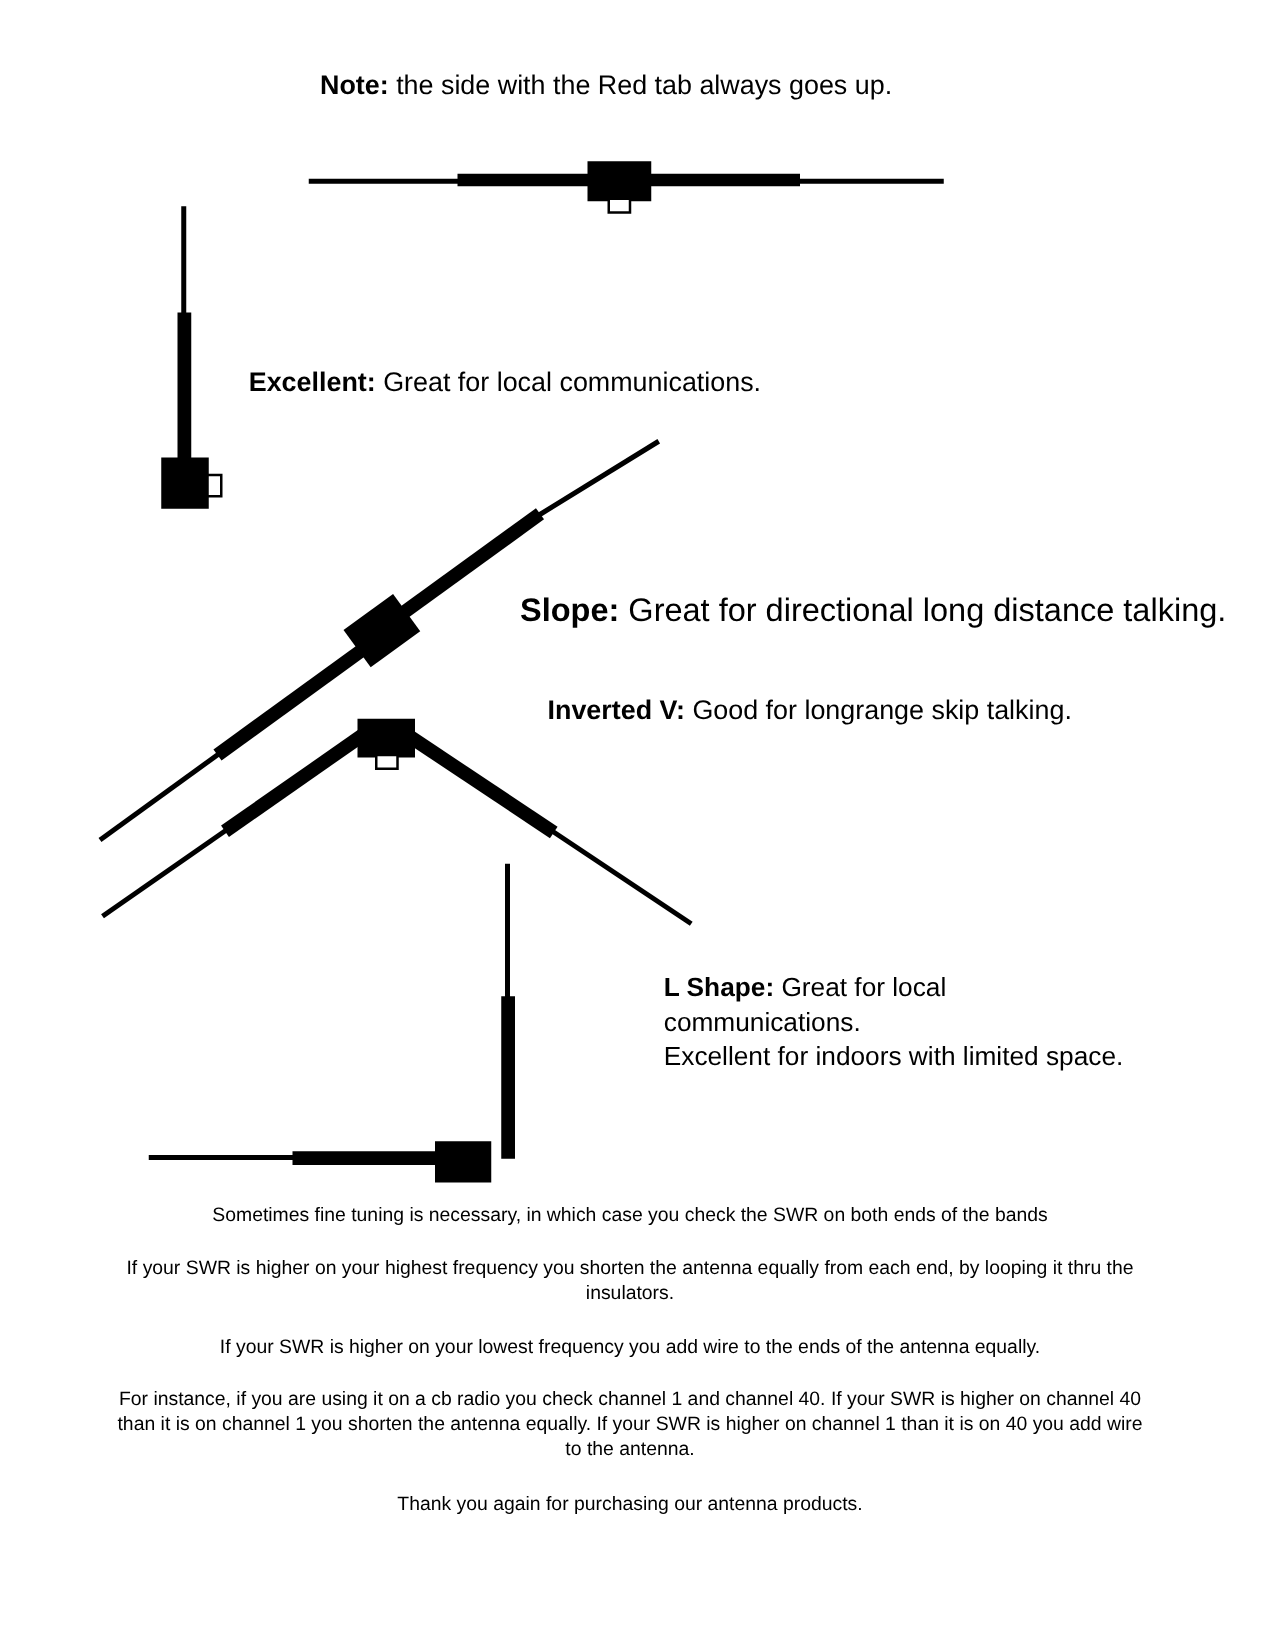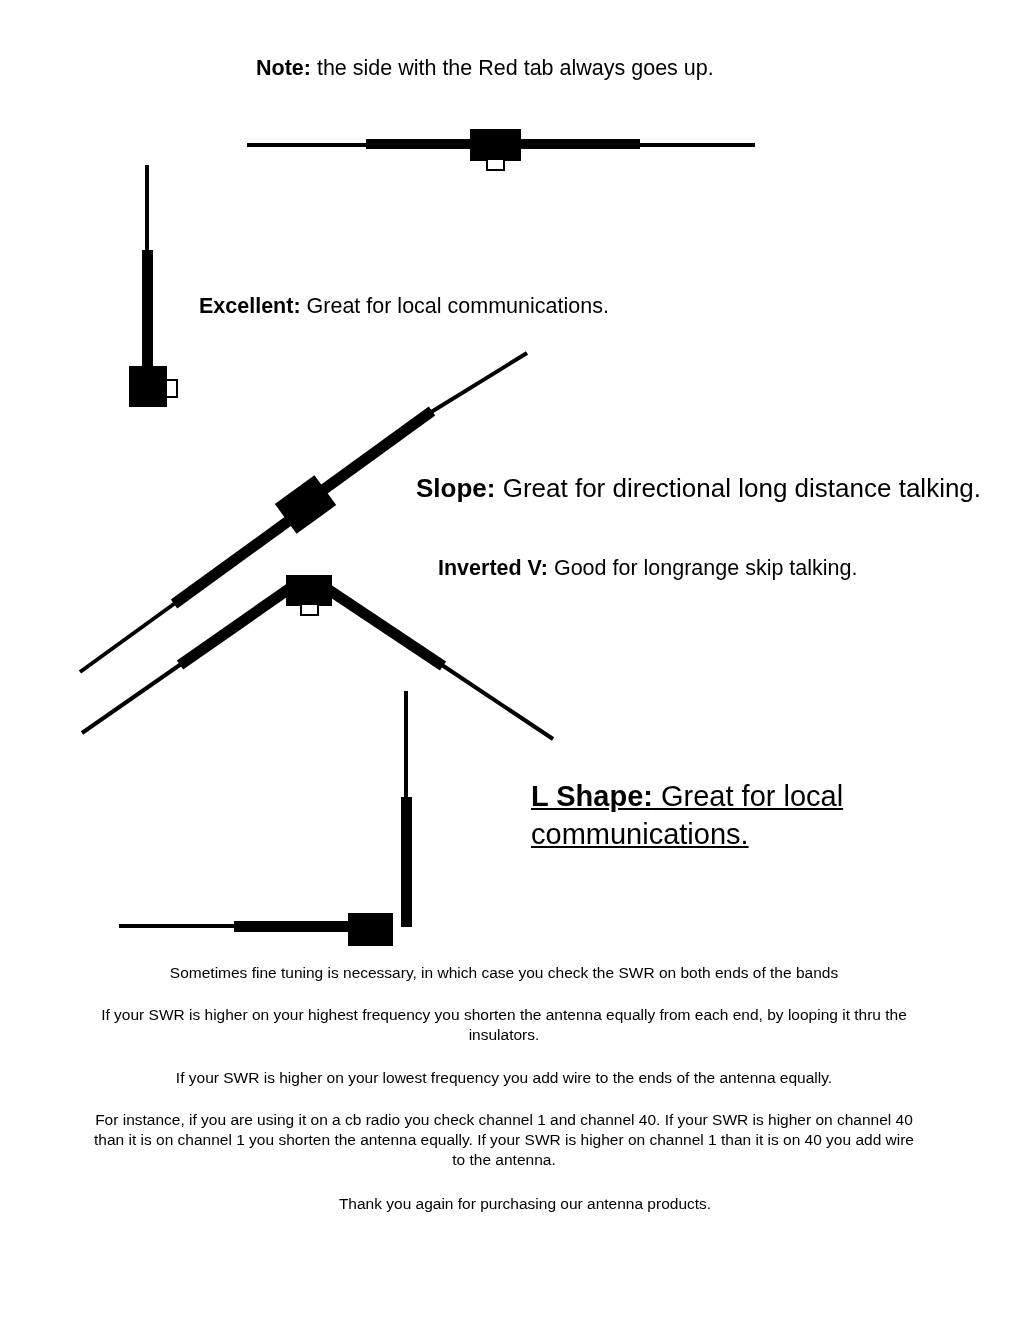--- a/index.html
+++ b/index.html
@@ -69,41 +69,40 @@
 
   #label-inverted-v {
     left: 438px;
     top: 556px;
     font-size: 21.5px;
   }
 
   #label-lshape {
     left: 531px;
     top: 777px;
-    font-size: 29px;
+    font-size: 21px;
     white-space: normal;
     width: 370px;
     line-height: 1.32;
-    text-decoration: underline;
   }
 
   
   .para {
     position: absolute;
     left: 86px;
     width: 836px;
     font-size: 15.5px;
     line-height: 1.30;
     text-align: center;
   }
   #para-0 { top: 963px; }
   #para-1 { top: 1005px; }
   #para-2 { top: 1068px; }
   #para-3 { top: 1110px; }
-  #para-4 { top: 1194px; margin-left: 21px; }
+  #para-4 { top: 1194px; }
 </style>
 </head>
 <body>
 
 <div class="page">
 
   <svg id="diagram-layer" viewBox="0 0 1020 1320" width="1020" height="1320" xmlns="http://www.w3.org/2000/svg">
 
     <g>
 
@@ -185,20 +184,21 @@
   <div class="txt" id="label-slope">
     <span class="b">Slope:</span><span> Great for directional long distance talking.</span>
   </div>
 
   <div class="txt" id="label-inverted-v">
     <span class="b">Inverted V:</span><span> Good for longrange skip talking.</span>
   </div>
 
   <div class="txt" id="label-lshape">
     <span class="b">L Shape:</span><span> Great for local communications.</span><br>
+    <span>Excellent for indoors with limited space.</span>
   </div>
 
   <div class="para" id="para-0">Sometimes fine tuning is necessary, in which case you check the SWR on both ends of the bands</div>
 
   <div class="para" id="para-1">If your SWR is higher on your highest frequency you shorten the antenna equally from each end, by looping it thru the insulators.</div>
 
   <div class="para" id="para-2">If your SWR is higher on your lowest frequency you add wire to the ends of the antenna equally.</div>
 
   <div class="para" id="para-3">For instance, if you are using it on a cb radio you check channel 1 and channel 40. If your SWR is higher on channel 40 than it is on channel 1 you shorten the antenna equally. If your SWR is higher on channel 1 than it is on 40 you add wire to the antenna.</div>
 

